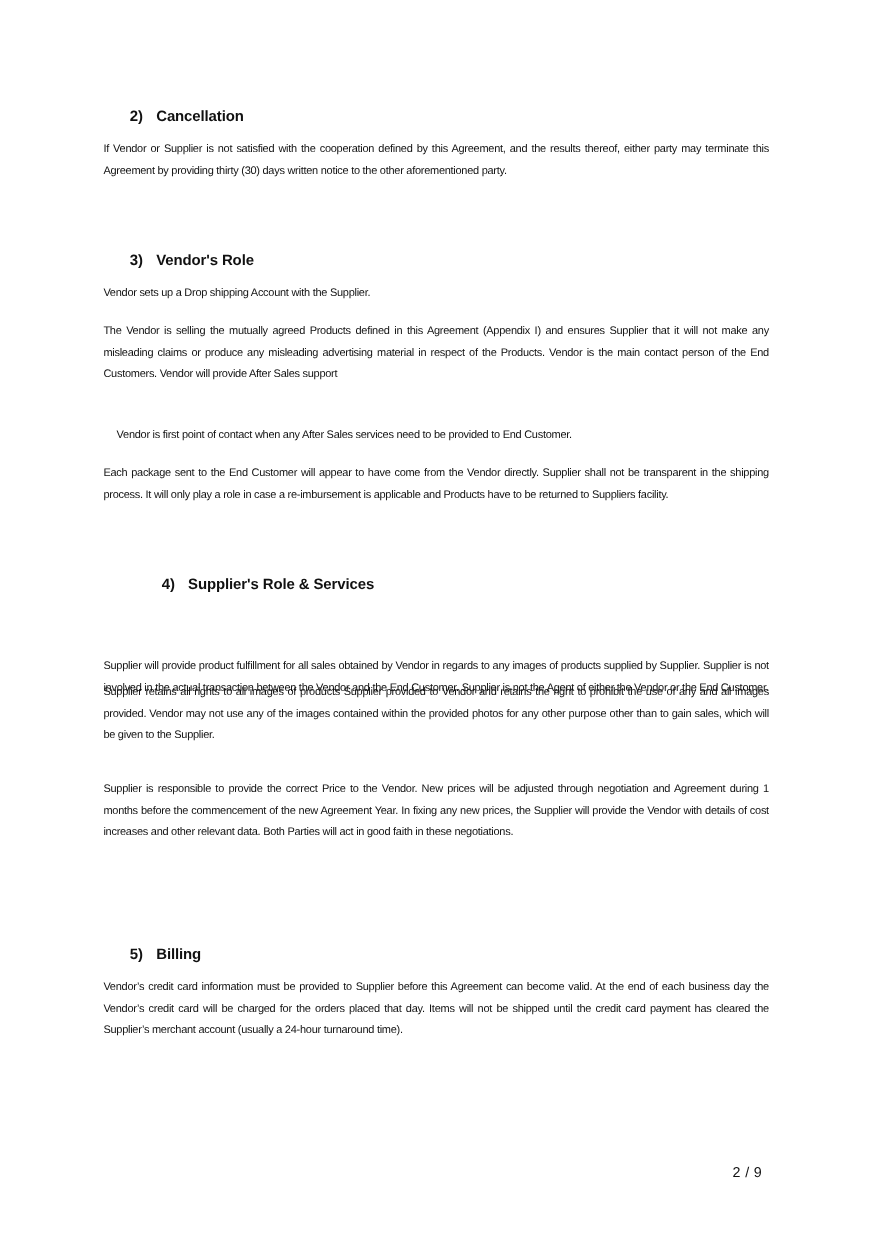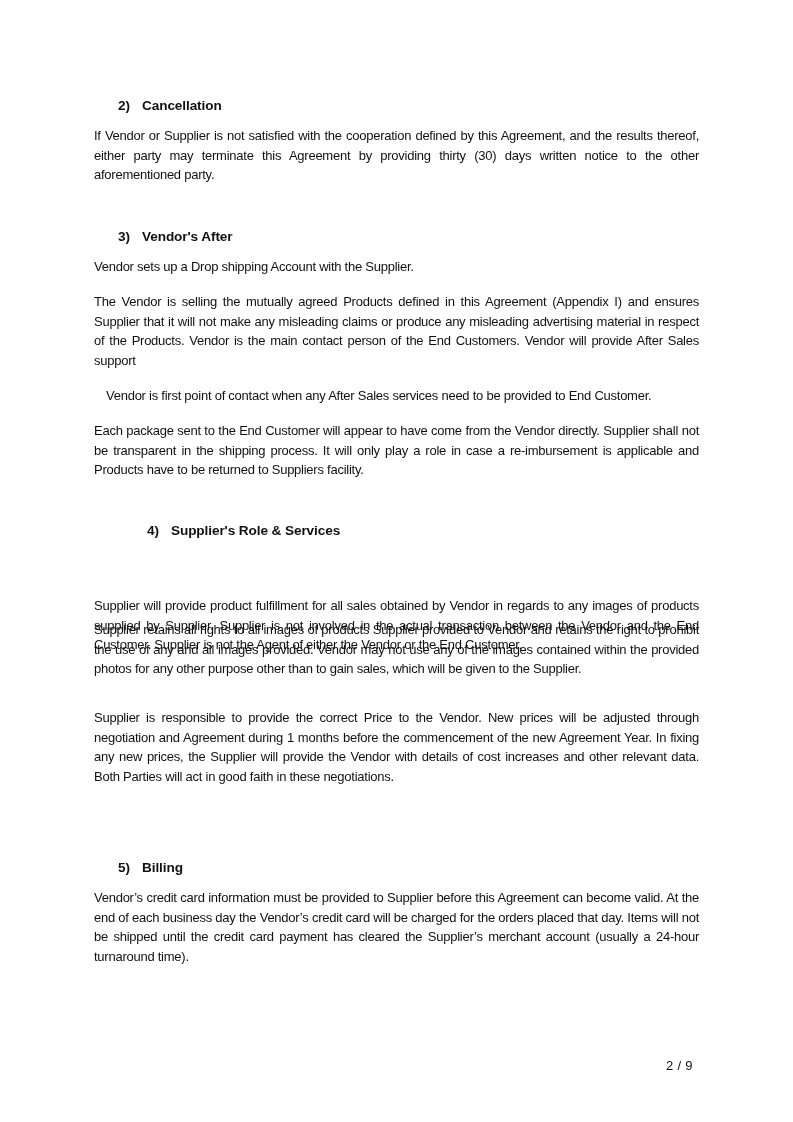--- a/index.html
+++ b/index.html
@@ -1,36 +1,36 @@
 <!DOCTYPE html>
 <html><head>
   <meta charset="utf-8">
   <style>
     html, body { margin: 0; padding: 0; background: #ffffff; }
     body { width: 793px; height: 1122px; position: relative; overflow: hidden;
       font-family: "Liberation Sans", sans-serif; color: #111; }
     .page { position: absolute; left: 0; top: 0; width: 793px; height: 1122px; }
     .heading { position: absolute; left: 118px; font-weight: bold; font-size: 13.6px; letter-spacing: -0.1px; }
     .heading .num { display: inline-block; width: 24px; }
-    .para { position: absolute; left: 94px; width: 605px; font-size: 13px; line-height: 19.5px;
+    .para { position: absolute; left: 94px; width: 605px; font-size: 10px; line-height: 19.5px;
       text-align: justify; letter-spacing: -0.25px; margin: 0; }
     .footer { position: absolute; left: 666px; top: 1058px; font-size: 13px; letter-spacing: 0.3px; }
   </style>
 </head>
 <body>
 
 <div class="page">
 
   <div class="heading" style="top:98px;">
     <span class="num">2)</span><span>Cancellation</span>
   </div>
   <p class="para" style="top:126px;">If Vendor or Supplier is not satisfied with the cooperation defined by this Agreement, and the results thereof, either party may terminate this Agreement by providing thirty (30) days written notice to the other aforementioned party.</p>
 
   <div class="heading" style="top:229px;">
-    <span class="num">3)</span><span>Vendor's After</span>
+    <span class="num">3)</span><span>Vendor's Role</span>
   </div>
   <p class="para" style="top:257px;">Vendor sets up a Drop shipping Account with the Supplier.</p>
   <p class="para" style="top:292px;">The Vendor is selling the mutually agreed Products defined in this Agreement (Appendix I) and ensures Supplier that it will not make any misleading claims or produce any misleading advertising material in respect of the Products. Vendor is the main contact person of the End Customers. Vendor will provide After Sales support</p>
   <p class="para" style="top:386px;margin-left:12px;">Vendor is first point of contact when any After Sales services need to be provided to End Customer.</p>
   <p class="para" style="top:421px;">Each package sent to the End Customer will appear to have come from the Vendor directly. Supplier shall not be transparent in the shipping process. It will only play a role in case a re-imbursement is applicable and Products have to be returned to Suppliers facility.</p>
 
   <div class="heading" style="top:523px;margin-left:29px;">
     <span class="num">4)</span><span>Supplier's Role &amp; Services</span>
   </div>
   <p class="para" style="top:551px;margin-top:45px;">Supplier will provide product fulfillment for all sales obtained by Vendor in regards to any images of products supplied by Supplier. Supplier is not involved in the actual transaction between the Vendor and the End Customer. Supplier is not the Agent of either the Vendor or the End Customer.</p>

